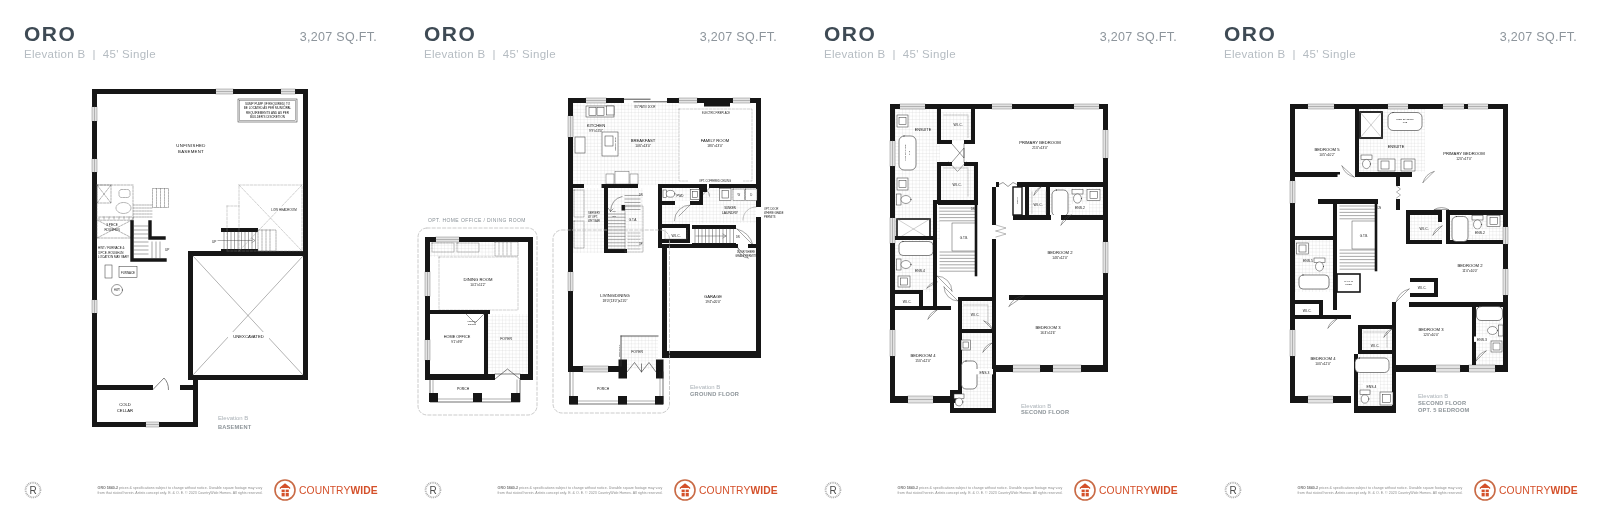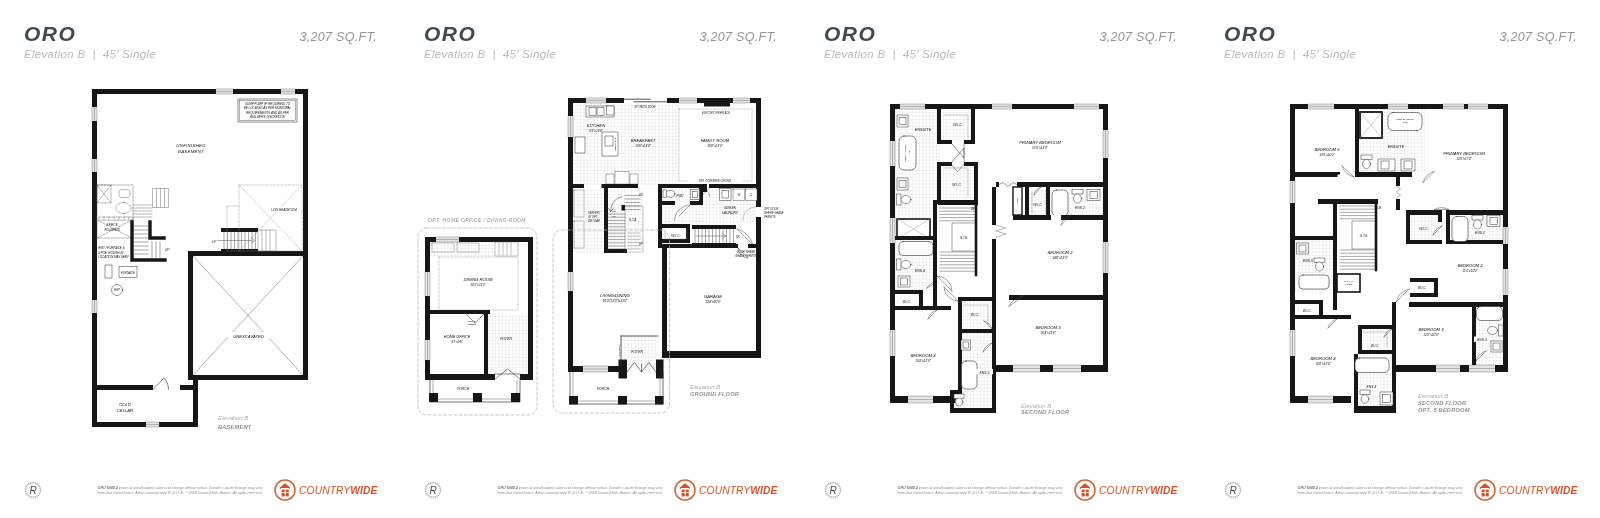--- a/index.html
+++ b/index.html
@@ -1,17 +1,17 @@
 <!DOCTYPE html>
 <html><head>
 <meta charset="utf-8">
 <style>
   html,body{margin:0;padding:0;background:#ffffff;}
   body{width:1600px;height:518px;position:relative;font-family:"Liberation Sans",sans-serif;overflow:hidden;}
-  .panel{position:absolute;top:0;width:400px;height:518px;font-style:italic;}
+  .panel{position:absolute;top:0;width:400px;height:518px;}
   svg text{font-family:"Liberation Sans",sans-serif;}
 </style>
 </head>
 <body>
 
 <div class="panel" style="left:0">
 <svg width="400" height="518" viewBox="0 0 400 518">
 <defs>
   <pattern id="tile" width="3.4" height="3.4" patternUnits="userSpaceOnUse">
     <path d="M3.4 0H0V3.4" fill="none" stroke="#bdbdbd" stroke-width="0.35"></path>

